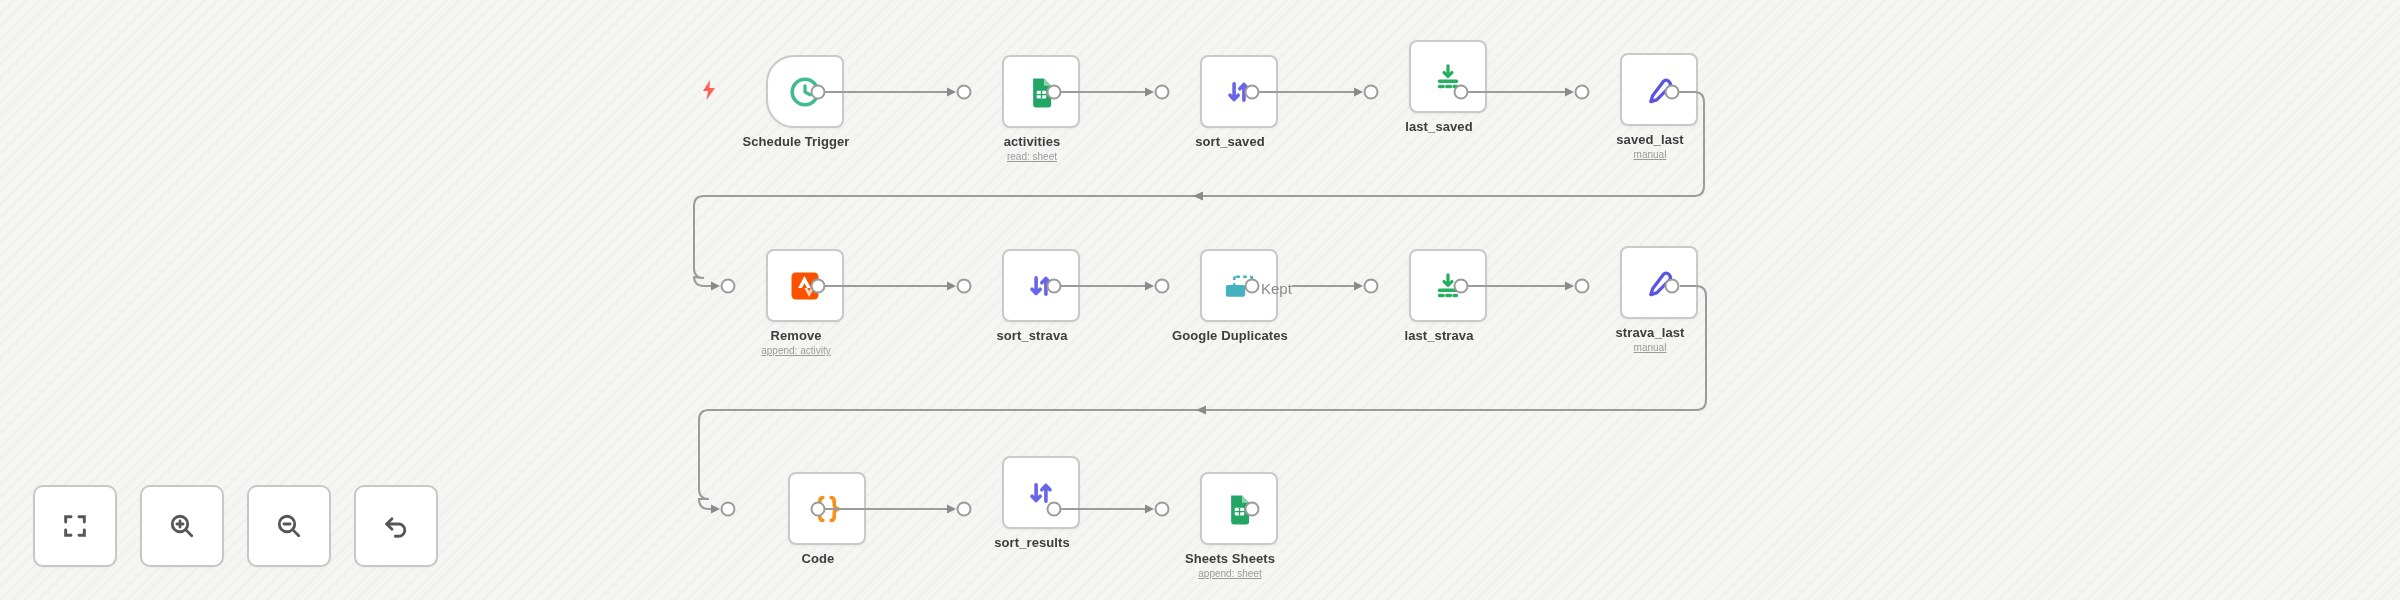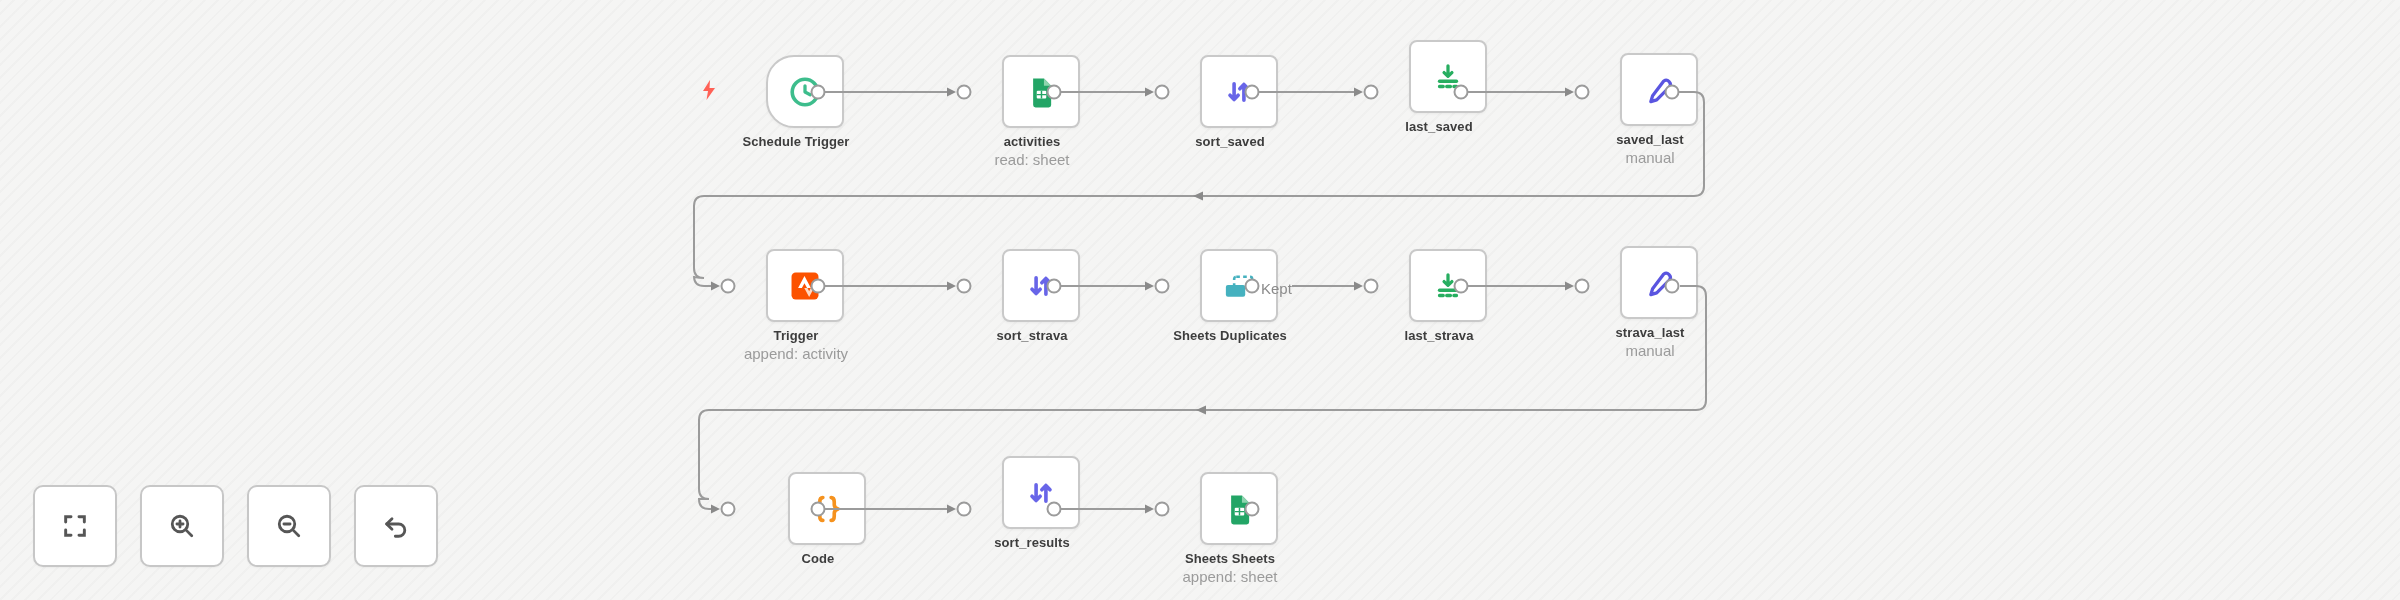--- a/index.html
+++ b/index.html
@@ -28,22 +28,23 @@
     box-shadow:0 1px 3px rgba(0,0,0,0.05);
   }
   .node-box.trigger{border-radius:28px 8px 8px 28px;}
   .node-label{
     position:absolute;top:79px;left:50%;transform:translateX(-50%);
     font-size:13px;font-weight:bold;color:#3d3d3d;white-space:nowrap;
     text-align:center;letter-spacing:0.1px;
   }
   .node-sub{
     position:absolute;top:96px;left:50%;transform:translateX(-50%);
-    font-size:15px;font-weight:normal;color:#9b9b9b;white-space:nowrap;
+    font-size:10px;font-weight:normal;color:#9b9b9b;white-space:nowrap;
     text-align:center;
+    text-decoration:underline;
   }
   .conn-label{
     position:absolute;z-index:4;font-size:15px;color:#8b8b8b;
     background:transparent;white-space:nowrap;
   }
   .bolt{position:absolute;z-index:2;}
 
   .controls{position:absolute;left:33px;top:485px;z-index:5;display:flex;gap:23px;}
   .ctrl-btn{
     width:84px;height:82px;background:#ffffff;
@@ -121,21 +122,21 @@
   </div>
 
   <div class="node" style="left:734px;top:249px">
     <div class="node-box">
       <svg width="38" height="38" viewBox="0 0 22 22">
         <rect x="3.2" y="3.2" width="15.6" height="15.6" rx="2.4" fill="#fc5200"></rect>
         <polygon points="10.7,5.2 14.4,12.2 12.2,12.2 10.7,9.4 9.2,12.2 7,12.2" fill="#ffffff"></polygon>
         <polygon points="14.4,12.2 16.2,12.2 13.4,17.3 10.6,12.2 12.4,12.2 13.4,14.1" fill="#ffd9c4"></polygon>
       </svg>
     </div>
-    <div class="node-label">Trigger</div>
+    <div class="node-label">Remove</div>
     <div class="node-sub">append: activity</div>
   </div>
 
   <div class="node" style="left:970px;top:249px">
     <div class="node-box">
       <svg width="36" height="36" viewBox="0 0 22 22">
         <g fill="none" stroke="#6865e8" stroke-width="2.2" stroke-linecap="round" stroke-linejoin="round">
           <path d="M8 6 V15.6 M8 15.6 L5.5 13 M8 15.6 L10.5 13"></path>
           <path d="M14 16 V6.4 M14 6.4 L11.5 9 M14 6.4 L16.5 9"></path>
         </g>
@@ -144,21 +145,21 @@
     <div class="node-label">sort_strava</div>
   </div>
 
   <div class="node" style="left:1168px;top:249px">
     <div class="node-box">
       <svg width="38" height="38" viewBox="0 0 22 22">
         <rect x="8.2" y="5.6" width="10.4" height="6.2" rx="1.2" fill="none" stroke="#45b1bf" stroke-width="1.5" stroke-dasharray="2.1 1.9"></rect>
         <rect x="3.4" y="10.4" width="11.2" height="6.8" rx="1.2" fill="#45b1bf"></rect>
       </svg>
     </div>
-    <div class="node-label">Sheets Duplicates</div>
+    <div class="node-label">Google Duplicates</div>
   </div>
 
   <div class="node" style="left:1377px;top:249px">
     <div class="node-box">
       <svg width="36" height="36" viewBox="0 0 22 22">
         <g fill="none" stroke="#27ae60" stroke-width="2" stroke-linecap="round" stroke-linejoin="round">
           <path d="M11 4.2 V10.6 M11 10.6 L8.6 8.3 M11 10.6 L13.4 8.3"></path>
           <path d="M5.8 13.6 H16.2"></path>
           <path d="M5.8 16.8 H16.2" stroke-dasharray="2.3 2.1"></path>
         </g>

